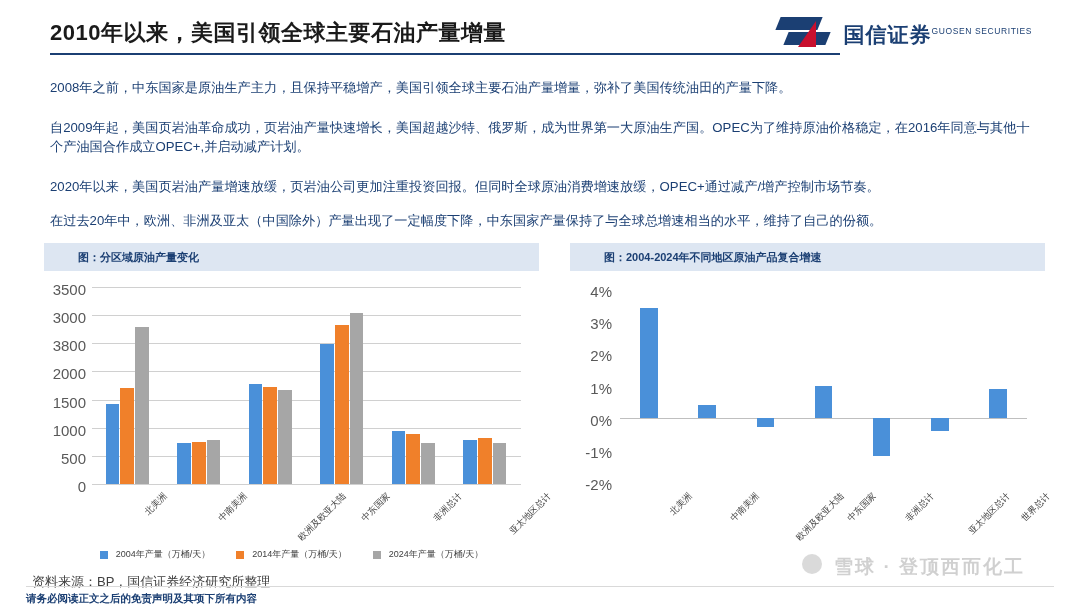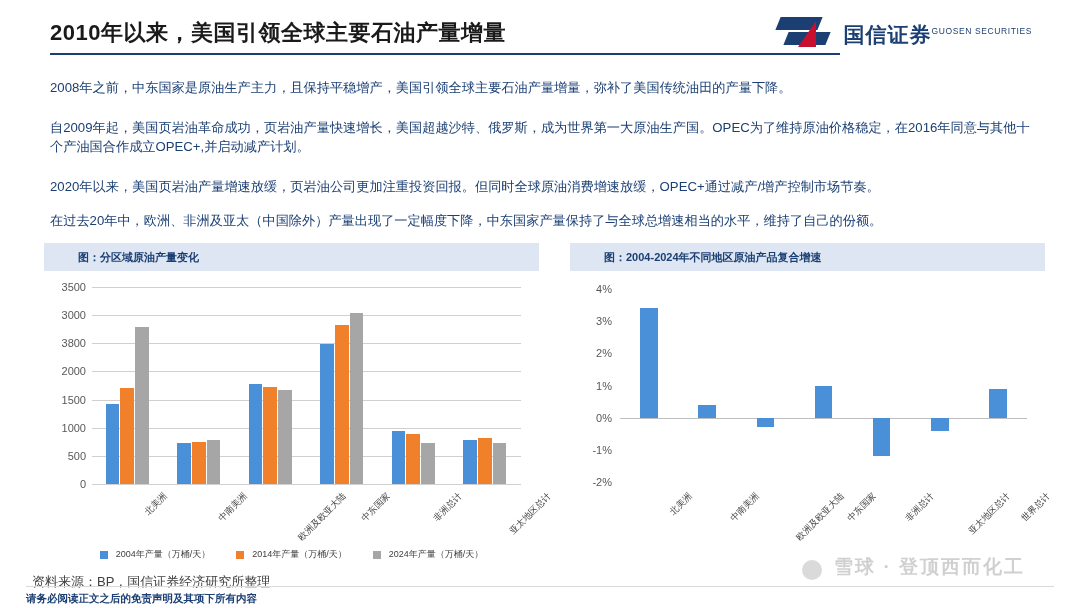--- a/index.html
+++ b/index.html
@@ -59,21 +59,21 @@
   .panel-right { left:570px; width:475px; }
   .panel-title {
     height:28px; background:#dde6f2; color:#1b3f73;
     font-size:11px; font-weight:bold;
     display:flex; align-items:center; padding-left:34px;
   }
   .plot { position:relative; width:100%; height:297px; background:#fff; }
 
   .axis-line { position:absolute; background:#d0d0d0; }
   .tick-label {
-    position:absolute; font-size:11px; color:#595959; text-align:right;
+    position:absolute; font-size:15px; color:#595959; text-align:right;
     font-family:"Liberation Sans", sans-serif;
   }
   .cat-label {
     position:absolute; font-size:9px; color:#404040;
     transform-origin:right top; transform:rotate(-45deg);
     white-space:nowrap; text-align:right;
   }
   .bar { position:absolute; bottom:0; }
   .legend {
     position:absolute; display:flex; gap:26px; font-size:9px; color:#404040;
@@ -89,21 +89,21 @@
   .hr-bottom { position:absolute; left:26px; top:586px; width:1028px; height:1px; background:#d9d9d9; }
   .footer {
     position:absolute; left:26px; top:592px;
     font-size:10.5px; color:#1b3f73; font-weight:bold;
   }
 
   .watermark {
     position:absolute; right:55px; bottom:28px;
     font-size:19px; color:rgba(150,150,150,0.45); font-weight:bold;
     letter-spacing:2px; white-space:nowrap;
-    display:flex; align-items:flex-end; gap:12px;
+    display:flex; align-items:flex-start; gap:12px;
   }
   .wm-circle {
     width:20px; height:20px; border-radius:50%;
     background:rgba(150,150,150,0.35); display:inline-block;
   }
 </style>
 </head>
 <body>
 
 <div class="slide">

